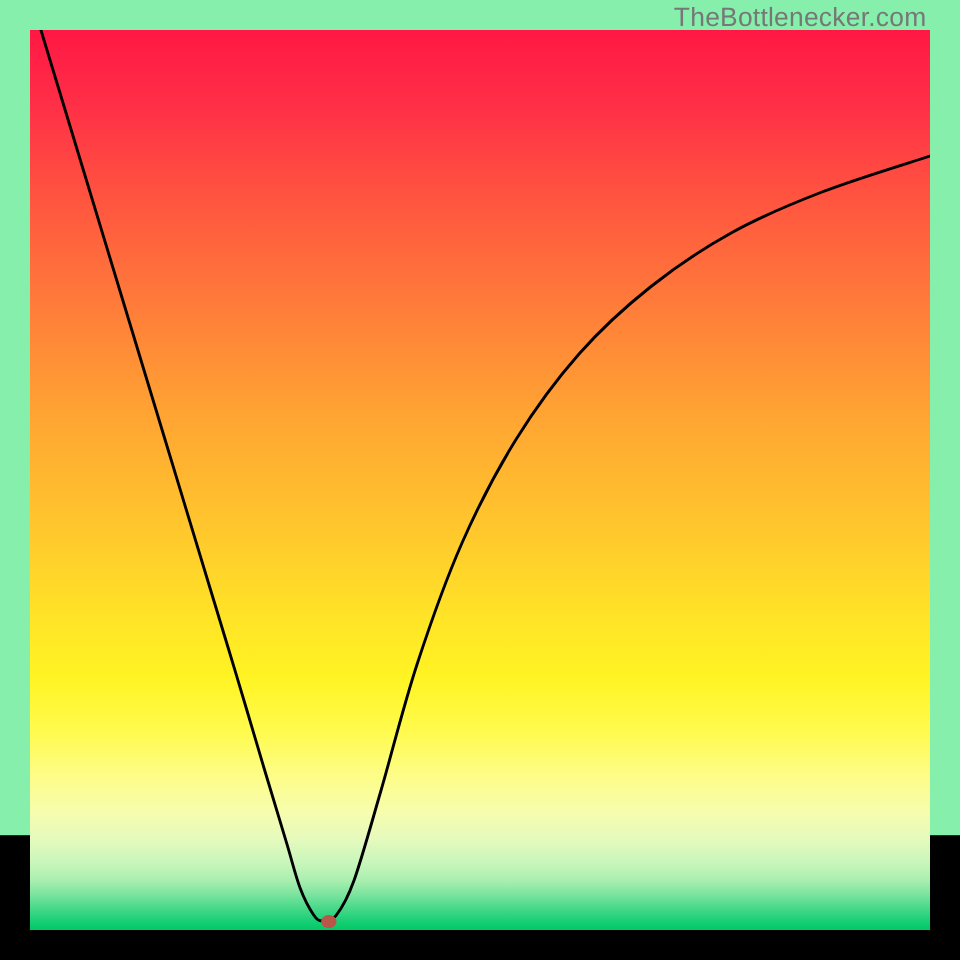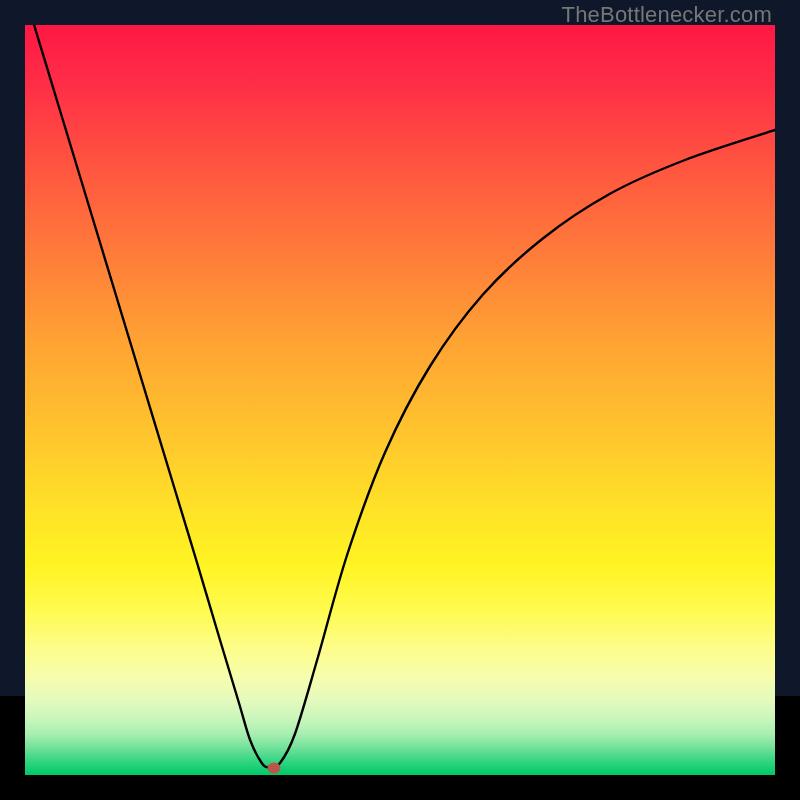--- a/index.html
+++ b/index.html
@@ -10,21 +10,21 @@
     background: #000;
     font-family: Arial, Helvetica, sans-serif;
     overflow: hidden;
   }
   .frame {
     position: absolute;
     left: 0;
     top: 0;
     width: 800px;
     height: 696px;
-    background: #0f172a;
+    background: #86efac;
   }
   .watermark {
     position: absolute;
     top: 2px;
     right: 28px;
     color: #777;
     font-size: 22px;
     font-weight: 500;
     letter-spacing: 0.2px;
     z-index: 20;

